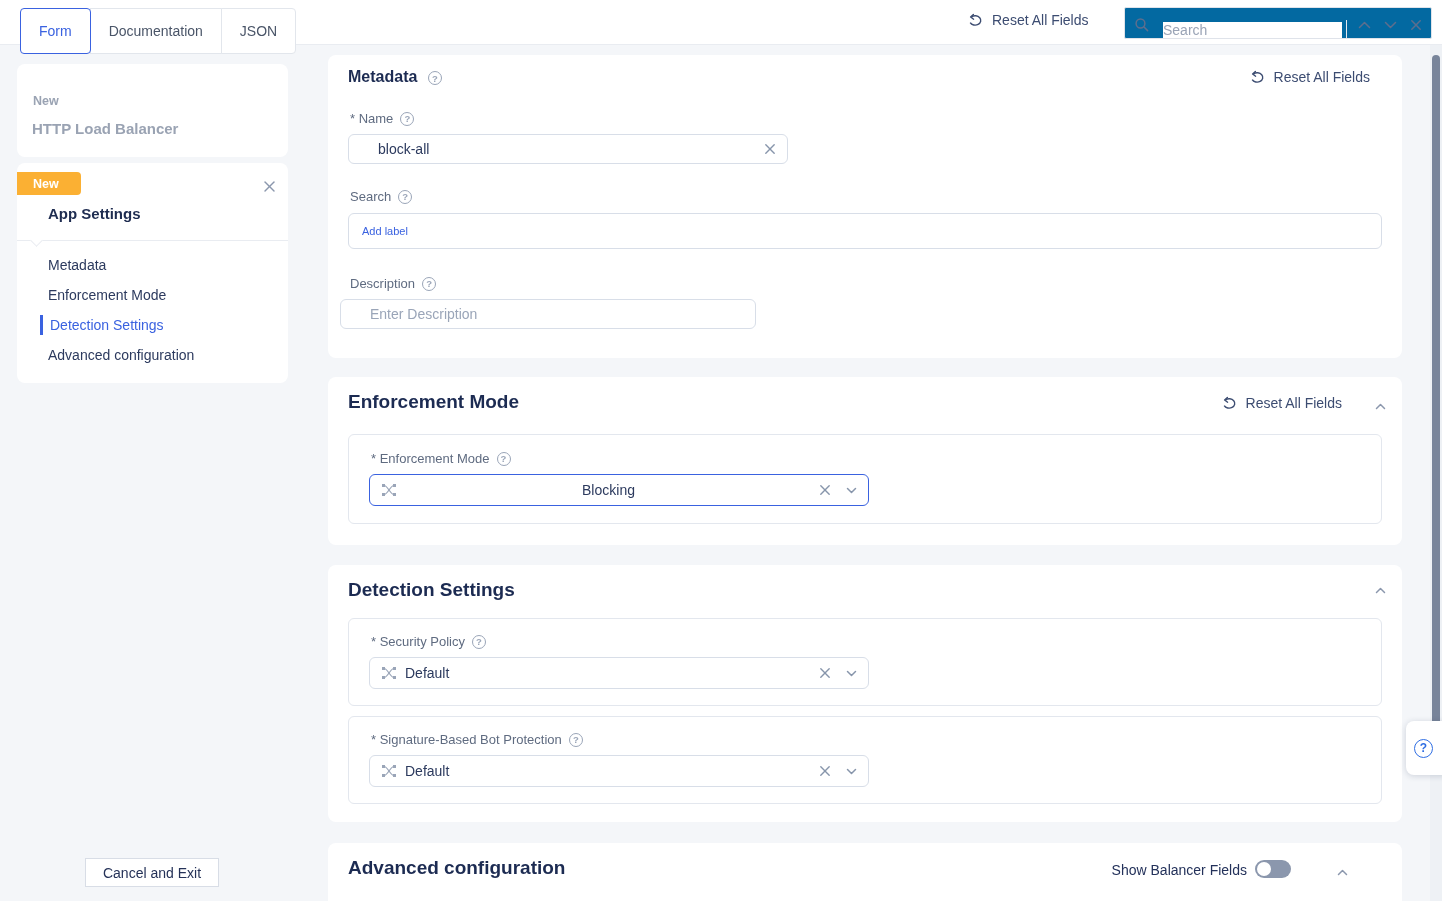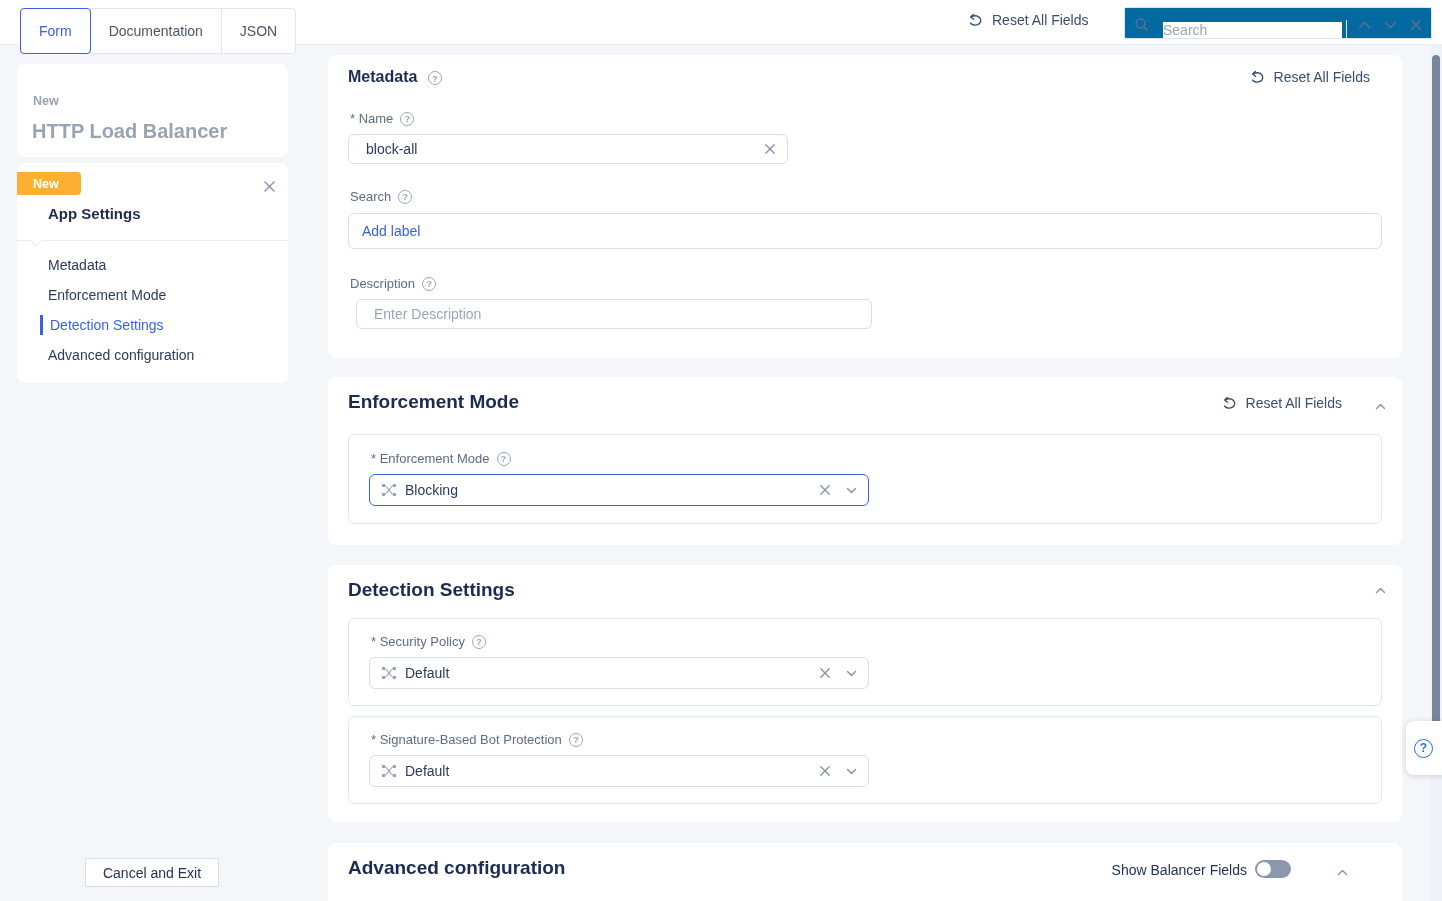--- a/index.html
+++ b/index.html
@@ -20,21 +20,21 @@
                border-radius:2px; background:#0369a1; display:flex; align-items:flex-end; }
   .searchbox input { border:none; outline:none; flex:1; font-size:14px; color:#2c3a5e; margin-left:8px; min-width:0;
                      font-family:"Liberation Sans","DejaVu Sans",sans-serif; }
   .searchbox input::placeholder { color:#9aa4b6; }
   .search-div { width:1px; height:18px; background:#e3e7ee; margin:0 4px; }
   .ibtn { width:26px; height:26px; display:flex; align-items:center; justify-content:center; cursor:pointer; flex:0 0 auto; }
 
   
   .side-card1 { position:absolute; left:17px; top:64px; width:271px; height:93px; background:#fff; border-radius:8px; z-index:5; }
   .eyebrow { position:absolute; left:16px; top:30px; font-size:12.5px; font-weight:600; color:#9aa3b3; }
-  .ctx-title { position:absolute; left:15px; top:56px; font-size:20px; font-weight:700; color:#9aa3b3; }
+  .ctx-title { position:absolute; left:15px; top:56px; font-size:15px; font-weight:700; color:#9aa3b3; }
   .side-card2 { position:absolute; left:17px; top:163px; width:271px; height:220px; background:#fff; border-radius:8px; z-index:5; }
   .badge-new { position:absolute; left:0; top:9px; width:64px; height:23px; background:#fbb033; border-radius:0 4px 4px 0;
                color:#fff; font-size:12.5px; font-weight:700; display:flex; align-items:center; padding-left:16px; }
   .card2-close { position:absolute; right:6px; top:10px; }
   .obj-title { position:absolute; left:31px; top:42px; font-size:15px; font-weight:700; color:#1e2c50; }
   .side-div { position:absolute; left:0; top:77px; width:271px; height:1px; background:#e9ecf1; }
   .side-notch { position:absolute; left:15px; top:73px; width:9px; height:9px; background:#fff; transform:rotate(45deg);
                 border-right:1px solid #e9ecf1; border-bottom:1px solid #e9ecf1; }
   .nav-item { position:absolute; left:0; width:271px; height:28px; display:flex; align-items:center; padding-left:31px;
               font-size:14px; color:#2c3a5e; cursor:pointer; }
@@ -51,32 +51,32 @@
   .sec-reset { position:absolute; display:flex; align-items:center; gap:8px; font-size:14px; color:#3c4c71; cursor:pointer; }
   .caret-btn { position:absolute; right:14px; width:16px; height:16px; display:flex; align-items:center; justify-content:center; cursor:pointer; }
 
   .field-label { position:absolute; font-size:13px; color:#5f6b80; display:flex; align-items:center; gap:7px; }
   .qicon { width:14px; height:14px; border:1px solid #9aa5b8; border-radius:50%; display:inline-flex; align-items:center;
            justify-content:center; font-size:9.5px; color:#9aa5b8; font-weight:700; }
   .qicon::after { content:"?"; }
 
   .text-input { position:absolute; height:30px; border:1px solid #d8dee8; border-radius:6px; background:#fff;
                 display:flex; align-items:center; }
-  .text-input input { border:none; outline:none; flex:1; font-size:14px; color:#2c3a5e; margin-left:17px; min-width:0;
+  .text-input input { border:none; outline:none; flex:1; font-size:14px; color:#2c3a5e; margin-left:29px; min-width:0;
                       font-family:"Liberation Sans","DejaVu Sans",sans-serif; }
   .text-input input::placeholder { color:#9aa5b8; }
 
   .labels-box { position:absolute; left:20px; top:158px; width:1034px; height:36px; border:1px solid #d8dee8; border-radius:6px;
                 display:flex; align-items:center; }
-  .addlabel { margin-left:13px; font-size:14px; color:#3a62e0; cursor:pointer; }
+  .addlabel { margin-left:13px; font-size:11px; color:#3a62e0; cursor:pointer; }
 
   .subbox { position:absolute; left:20px; width:1034px; border:1px solid #e3e7ee; border-radius:6px; }
   .select { position:absolute; left:20px; width:500px; height:32px; border:1px solid #d8dee8; border-radius:6px; background:#fff;
             display:flex; align-items:center; cursor:pointer; }
-  .select.focused { border-color:#3a62e0; }
+  .select.focused { border-color:#3a62e0;text-align:center; }
   .select .val { font-size:14px; color:#2c3a5e; margin-left:8px; flex:1; }
   .select .branch { margin-left:11px; display:flex; }
 
   
   .toggle { position:absolute; width:36px; height:18px; border-radius:9px; background:#8b97ad; cursor:pointer; }
   .toggle .knob { position:absolute; left:2px; top:2px; width:14px; height:14px; border-radius:50%; background:#fff; }
 
   
   .float-help { position:absolute; left:1406px; top:721px; width:40px; height:54px; background:#fff; border-radius:8px 0 0 8px;
                 box-shadow:0 1px 6px rgba(30,44,80,.18); z-index:40; display:flex; align-items:center; cursor:pointer; }
@@ -202,21 +202,21 @@
       <span class="qicon"></span>
   </div>
   <div class="labels-box">
     <span class="addlabel">Add label</span>
   </div>
 
   <div class="field-label" style="left:22px; top:221px;">
     <span>Description</span>
       <span class="qicon"></span>
   </div>
-  <div class="text-input" style="left:28px; top:244px; width:516px;">
+  <div class="text-input" style="left:12px; top:244px; width:416px;">
     <input placeholder="Enter Description" style="">
   </div>
 </div>
 
 <div class="card" style="top:377px; height:168px;">
   <div class="card-title">Enforcement Mode</div>
   <div class="sec-reset" style="right:60px; top:18px;">
     <span>
       <svg width="17" height="15" viewBox="0 0 17 15">
           <path d="M3.2 9.6 A5.6 4.7 0 1 0 4.6 3.8" fill="none" stroke="#3c4c71" stroke-width="1.4"></path>

